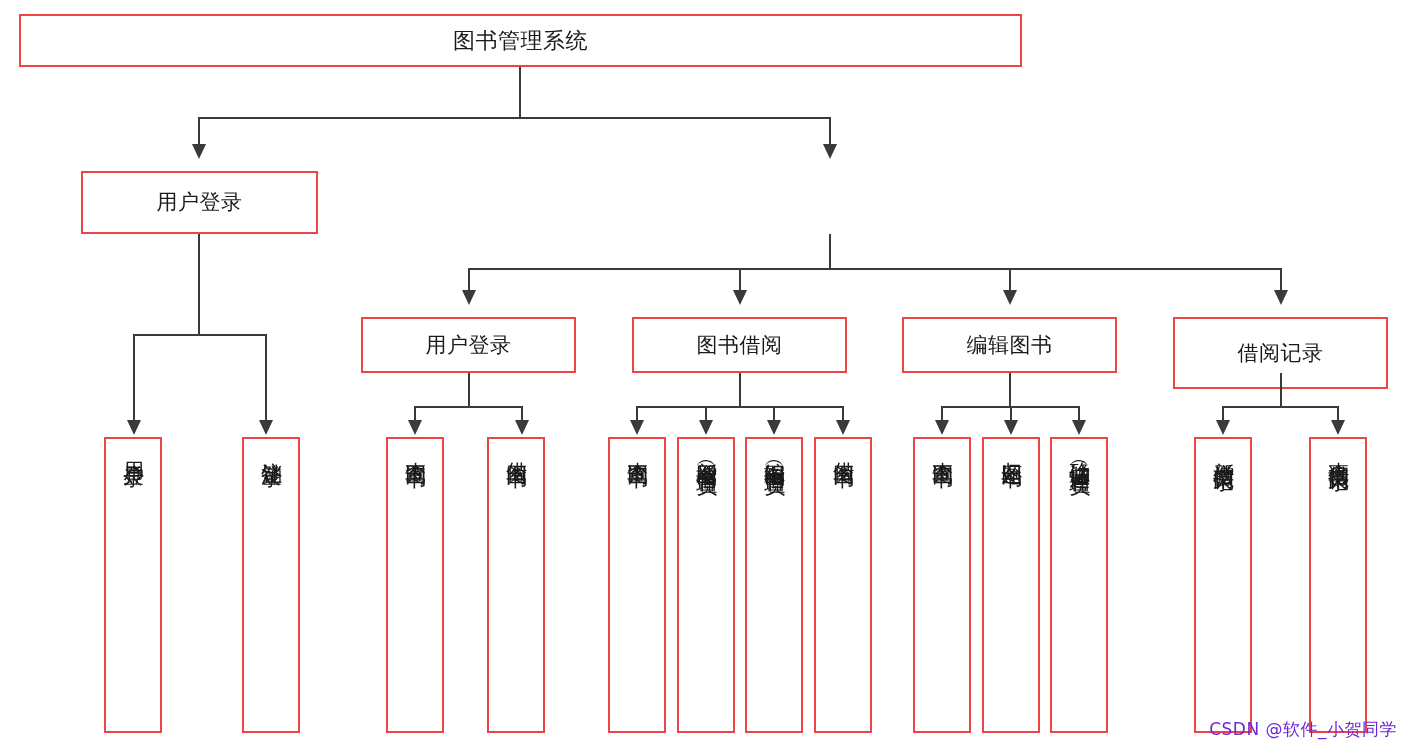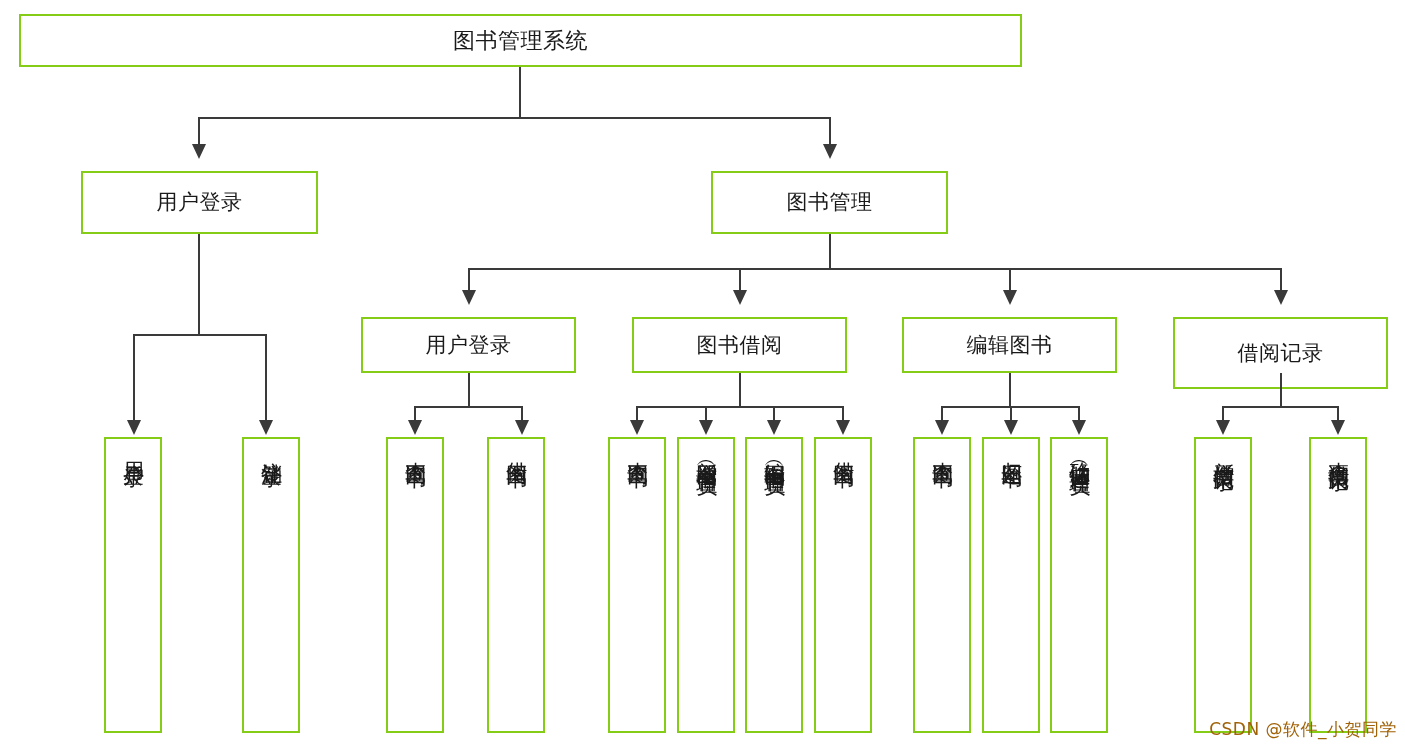--- a/index.html
+++ b/index.html
@@ -16,21 +16,21 @@
     width: 1405px;
     height: 747px;
     background: #ffffff;
     overflow: hidden;
   }
   
   .node {
     position: absolute;
     box-sizing: border-box;
     background: #ffffff;
-    border: 2px solid #84cc16;
+    border: 2px solid #ef4444;
     display: flex;
     align-items: center;
     justify-content: center;
     color: #1a1a1a;
   }
   .node-label {
     display: block;
     text-align: center;
     line-height: 1.18;
     letter-spacing: 0.5px;
@@ -70,21 +70,21 @@
     border-left: 7px solid transparent;
     border-right: 7px solid transparent;
     border-top: 15px solid #3a3a3a;
   }
   
   #watermark {
     position: absolute;
     right: 8px;
     bottom: 6px;
     font-size: 17px;
-    color: #a16207;
+    color: #6d28d9;
     letter-spacing: 0.5px;
     white-space: nowrap;
     pointer-events: none;
   }
 </style>
 </head>
 <body>
 
 <div id="diagram-root">
 
@@ -99,23 +99,20 @@
   <div class="edge v" style="left:198px; top:117px; height:29px;"></div>
   <div class="arrow" style="left:192px; top:144px;"></div>
 
   <div class="edge v" style="left:829px; top:117px; height:29px;"></div>
   <div class="arrow" style="left:823px; top:144px;"></div>
 
   <div class="node horiz" style="left:81px; top:171px; width:237px; height:63px;">
     <span class="node-label">用户登录</span>
   </div>
 
-  <div class="node horiz" style="left:711px; top:171px; width:237px; height:63px;">
-    <span class="node-label">图书管理</span>
-  </div>
 
   <div class="edge v" style="left:198px; top:234px; height:101px;"></div>
   <div class="edge h" style="left:133px; top:334px; width:132px;"></div>
   <div class="edge v" style="left:133px; top:334px; height:88px;"></div>
   <div class="arrow" style="left:127px; top:420px;"></div>
   <div class="edge v" style="left:265px; top:334px; height:88px;"></div>
   <div class="arrow" style="left:259px; top:420px;"></div>
 
   <div class="edge v" style="left:829px; top:234px; height:35px;"></div>
   <div class="edge h" style="left:468px; top:268px; width:812px;"></div>

